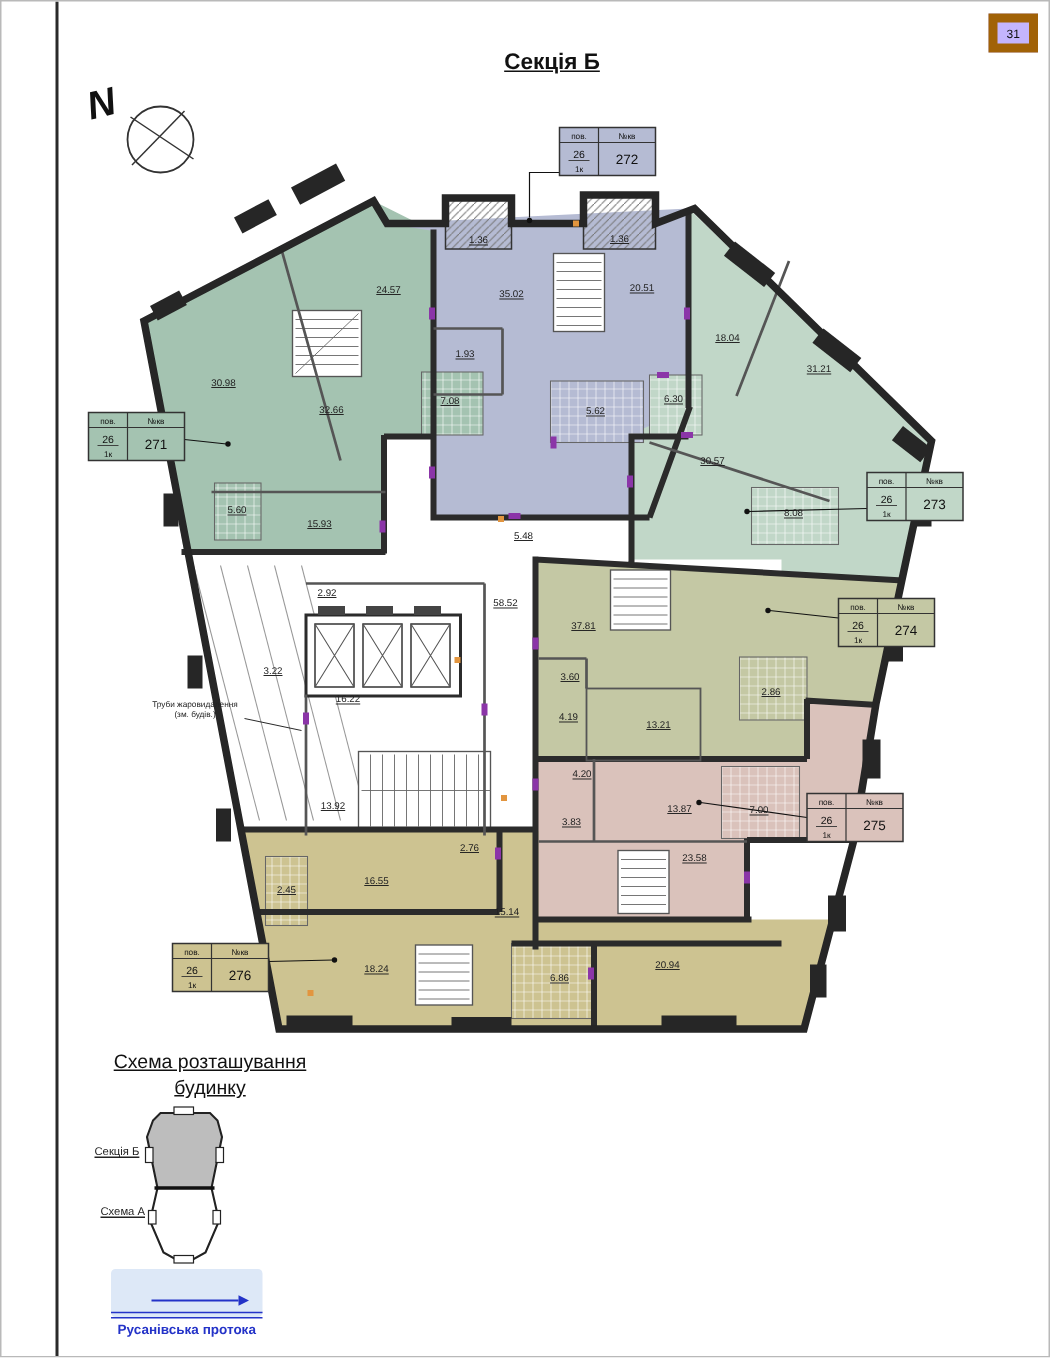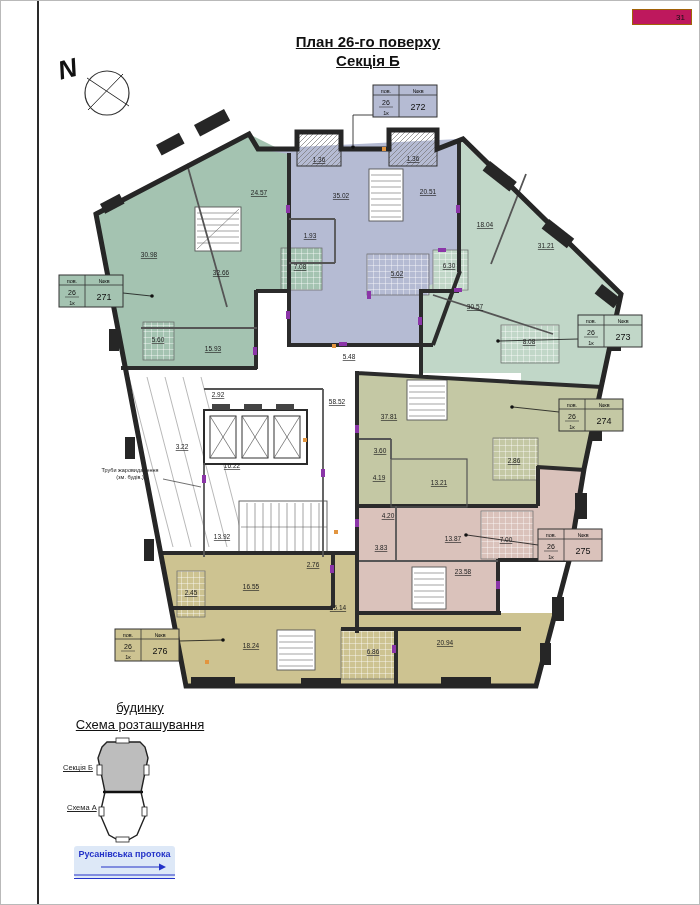--- a/index.html
+++ b/index.html
@@ -1,50 +1,49 @@
 <!DOCTYPE html>
 <html><head>
 <meta charset="utf-8">
 <style>
   html,body{margin:0;padding:0;background:#ffffff;}
   .page{position:relative;width:700px;height:905px;background:#fff;
         font-family:"Liberation Sans",sans-serif;color:#111;
         border:1px solid #b9b9b9;box-sizing:border-box;overflow:hidden;}
   .frame-left{position:absolute;left:36px;top:0;bottom:0;width:2px;background:#2a2a2a;}
-  .page-number{position:absolute;right:7px;top:8px;width:21px;height:14px;border:1px solid #a16207;
-        font-size:8px;display:flex;align-items:center;justify-content:center;background:#be185d;padding-left:37px;}
+  .page-number{position:absolute;right:7px;top:8px;width:21px;height:14px;border:6px solid #a16207;
+        font-size:8px;display:flex;align-items:center;justify-content:center;background:#c4b5fd;}
   .title{position:absolute;left:36px;right:0;top:31px;text-align:center;
         font-size:15px;font-weight:bold;line-height:19px;}
   .title div{text-decoration:underline;}
   .plan-svg{position:absolute;left:0;top:0;width:700px;height:905px;}
   .note{position:absolute;left:90px;top:466px;width:78px;text-align:center;
         font-size:5.5px;line-height:1.25;color:#222;}
   .legend-title{position:absolute;left:44px;top:698px;width:190px;text-align:center;
         font-size:13px;line-height:17px;color:#111;}
   .legend-title div{text-decoration:underline;}
   .sec-label{position:absolute;font-size:7.5px;text-decoration:underline;color:#222;}
   .sec-b{left:62px;top:762px;}
   .sec-a{left:66px;top:802px;}
-  .river-label{position:absolute;left:73px;top:848px;width:101px;text-align:center;
+  .river-label{position:absolute;left:73px;top:880px;width:101px;text-align:center;
         font-size:9px;font-weight:bold;color:#2433c8;}
   .rl{font-size:6.5px;fill:#222;text-anchor:middle;text-decoration:underline;}
   .t5{font-size:5.5px;fill:#111;text-anchor:middle;}
   .t6{font-size:7px;fill:#111;text-anchor:middle;}
   .t8{font-size:9px;fill:#111;text-anchor:middle;}
   .north{font-size:26px;font-style:italic;font-weight:bold;fill:#111;}
 </style>
 </head>
 <body>
 
 <div class="page">
   <div class="frame-left"></div>
   <div class="page-number">31</div>
 
   <div class="title">
-    <div>План 26-го поверху</div>
     <div>Секція Б</div>
   </div>
 
   <svg class="plan-svg" viewBox="0 0 700 905">
     <defs>
       <pattern id="tile" width="6" height="6" patternUnits="userSpaceOnUse">
         <path d="M0 0H6M0 0V6" stroke="#ffffff" stroke-width="0.8"></path>
       </pattern>
       <pattern id="diagHatch" width="5" height="5" patternUnits="userSpaceOnUse">
         <path d="M0 5L5 0" stroke="#777" stroke-width="0.7"></path>
@@ -354,21 +353,21 @@
       <line x1="73" y1="877.5" x2="174" y2="877.5" stroke-width="1" stroke="#2433c8"></line>
     </g>
   </svg>
 
   <div class="note">
     <div>Труби жаровидалення</div>
     <div>(зм. будів.)</div>
   </div>
 
   <div class="legend-title">
+    <div>Схема розташування</div>
     <div>будинку</div>
-    <div>Схема розташування</div>
   </div>
 
   <div class="sec-label sec-b">Секція Б</div>
   <div class="sec-label sec-a">Схема А</div>
 
   <div class="river-label">Русанівська протока</div>
 </div>
 
 </body></html>

